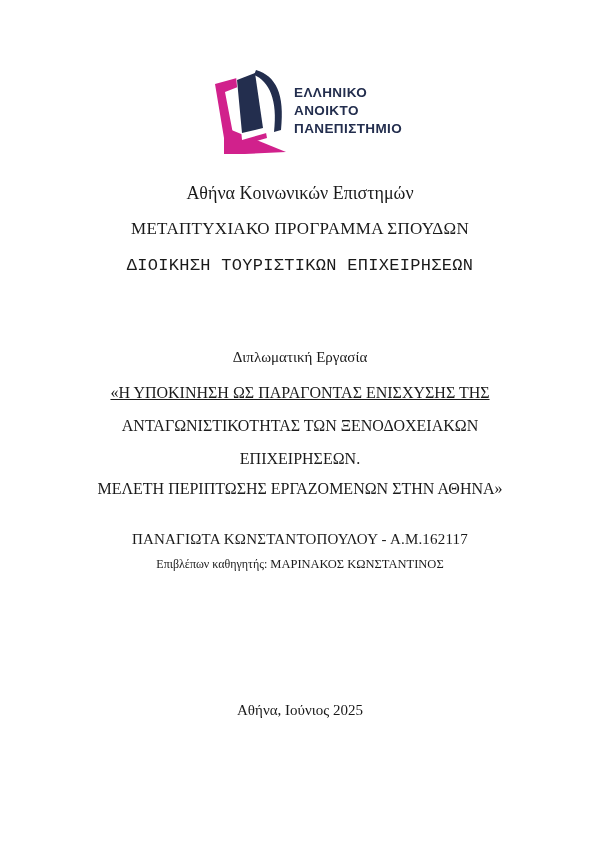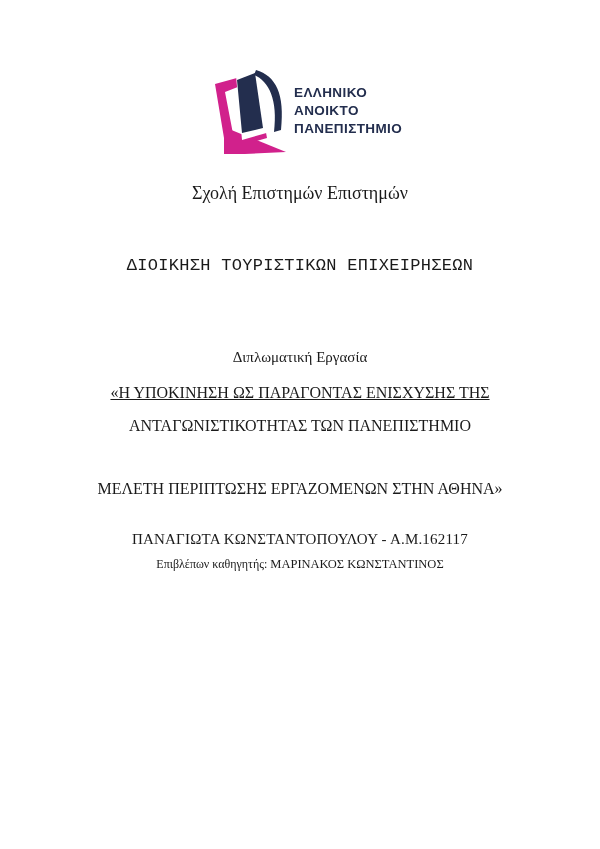--- a/index.html
+++ b/index.html
@@ -75,29 +75,32 @@
 
       <path d="M44,2 C64,8 73,26 69,62 L62,64 C66,32 57,13 42,7 Z" fill="#232e4e"></path>
     </svg>
     <div class="logo-text">
       <div>ΕΛΛΗΝΙΚΟ</div>
       <div>ΑΝΟΙΚΤΟ</div>
       <div>ΠΑΝΕΠΙΣΤΗΜΙΟ</div>
     </div>
   </div>
 
-  <div class="abs school-line">Σχολή Επιστημών Επιστημών</div>
+  <div class="abs school-line">Αθήνα Κοινωνικών Επιστημών</div>
+  <div class="abs program-line">ΜΕΤΑΠΤΥΧΙΑΚΟ ΠΡΟΓΡΑΜΜΑ ΣΠΟΥΔΩΝ</div>
   <div class="abs dept-line">ΔΙΟΙΚΗΣΗ ΤΟΥΡΙΣΤΙΚΩΝ ΕΠΙΧΕΙΡΗΣΕΩΝ</div>
 
   <div class="abs thesis-label">Διπλωματική Εργασία</div>
   <div class="abs title-l1">«Η ΥΠΟΚΙΝΗΣΗ ΩΣ ΠΑΡΑΓΟΝΤΑΣ ΕΝΙΣΧΥΣΗΣ ΤΗΣ</div>
-  <div class="abs title-l2">ΑΝΤΑΓΩΝΙΣΤΙΚΟΤΗΤΑΣ ΤΩΝ ΠΑΝΕΠΙΣΤΗΜΙΟ</div>
+  <div class="abs title-l2">ΑΝΤΑΓΩΝΙΣΤΙΚΟΤΗΤΑΣ ΤΩΝ ΞΕΝΟΔΟΧΕΙΑΚΩΝ</div>
+  <div class="abs title-l3">ΕΠΙΧΕΙΡΗΣΕΩΝ.</div>
   <div class="abs title-l4">ΜΕΛΕΤΗ ΠΕΡΙΠΤΩΣΗΣ ΕΡΓΑΖΟΜΕΝΩΝ ΣΤΗΝ ΑΘΗΝΑ»</div>
 
   <div class="abs author-line">ΠΑΝΑΓΙΩΤΑ ΚΩΝΣΤΑΝΤΟΠΟΥΛΟΥ - Α.Μ.162117</div>
 
   <div class="abs supervisor-line">
     <span>Επιβλέπων καθηγητής:</span>
     <span class="sup-name">ΜΑΡΙΝΑΚΟΣ ΚΩΝΣΤΑΝΤΙΝΟΣ</span>
   </div>
 
+  <div class="abs date-line">Αθήνα, Ιούνιος 2025</div>
 
 </div>
 
 </body></html>

